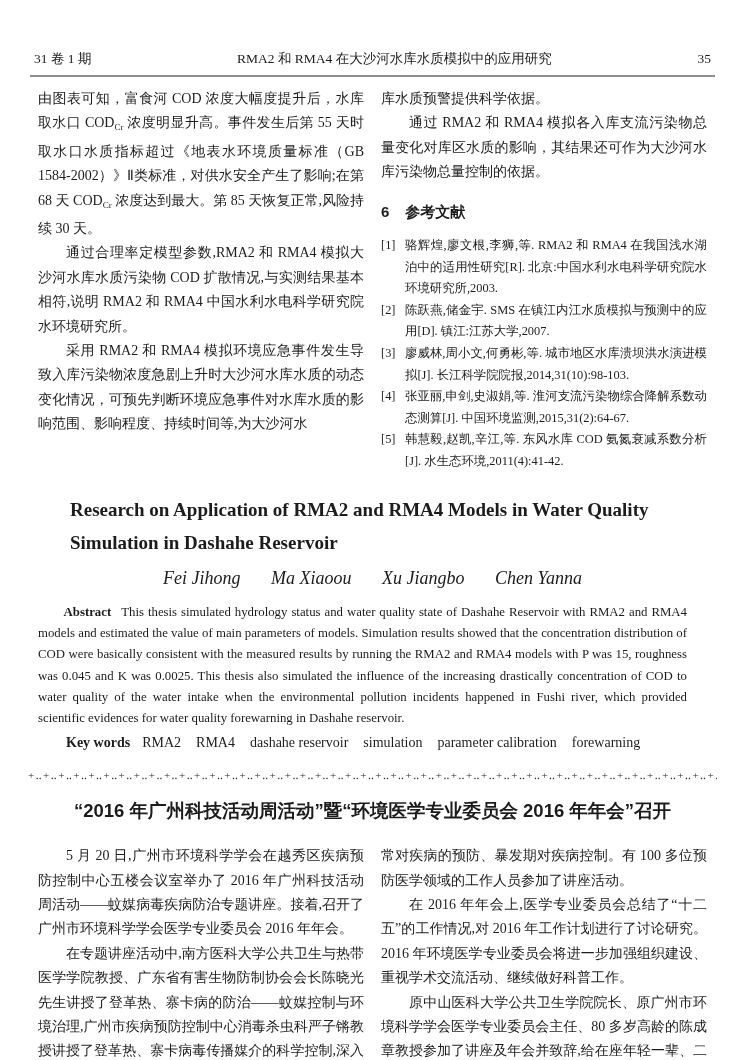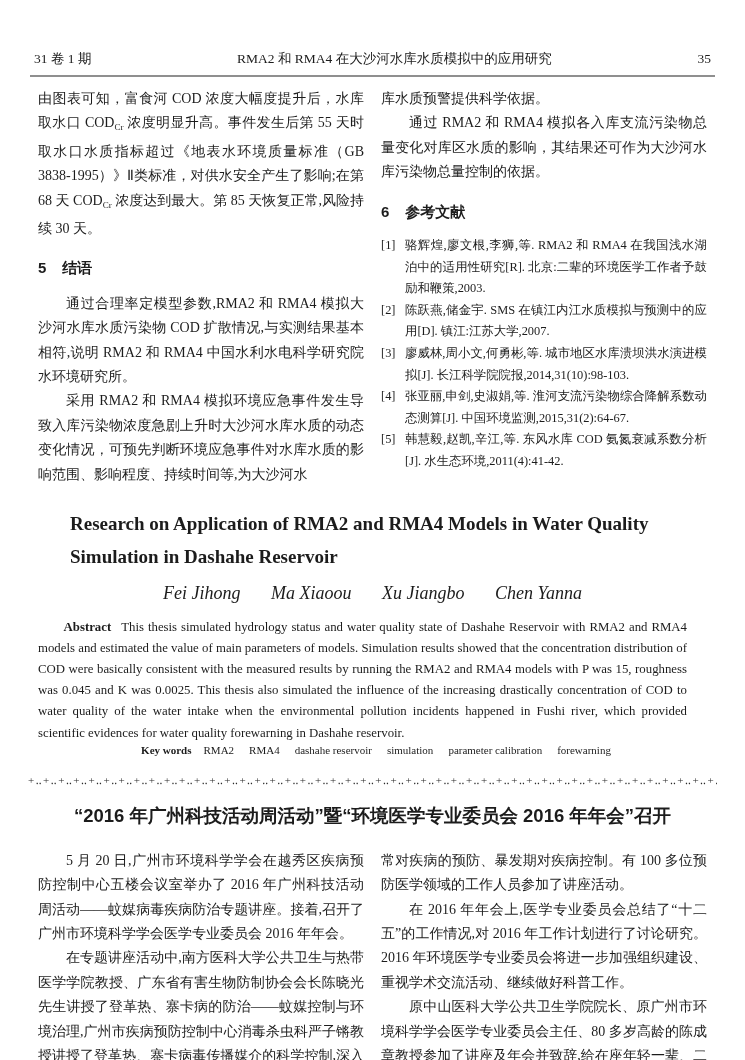--- a/index.html
+++ b/index.html
@@ -44,21 +44,21 @@
     margin:20px 70px 4px 70px;line-height:1.75;
   }
   .authors{text-align:center;font-style:italic;font-size:18px;margin:9px 0 13px 0;}
   .authors span{margin:0 13px;}
   .abstract{
     font-size:12.8px;line-height:21.2px;text-align:justify;
     margin:4px 58px 0 38px;text-indent:2em;
   }
   .abstract .lead{font-weight:bold;font-family:"Liberation Serif",serif;margin-right:10px;}
   .keywords{
-    font-size:11px;margin:0 38px 0 38px;text-indent:2em;text-align:center;
+    font-size:14px;margin:6px 38px 0 38px;text-indent:2em;
   }
   .keywords .lead{font-weight:bold;margin-right:12px;}
   .keywords .kw{margin-right:15px;}
   
   .divider{
     margin:16px 28px 8px 28px;
     font-size:11px;letter-spacing:1.5px;color:#2a2a2a;
     white-space:nowrap;overflow:hidden;text-align:center;
   }
   
@@ -77,39 +77,36 @@
   <div class="page-header">
     <span>31 卷 1 期</span>
     <span class="running-title">RMA2 和 RMA4 在大沙河水库水质模拟中的应用研究</span>
     <span>35</span>
   </div>
   <div class="header-rule"></div>
 
   <div class="two-col">
     <div class="col">
       <p>
-        <span>由图表可知，富食河 COD 浓度大幅度提升后，水库取水口 COD</span><sub class="chem">Cr</sub><span> 浓度明显升高。事件发生后第 55 天时取水口水质指标超过《地表水环境质量标准（GB 3838-1995）》Ⅱ类标准，对供水安全产生了影响;在第 68 天 COD</span><sub class="chem">Cr</sub><span> 浓度达到最大。第 85 天恢复正常,风险持续 30 天。</span>
+        <span>由图表可知，富食河 COD 浓度大幅度提升后，水库取水口 COD</span><sub class="chem">Cr</sub><span> 浓度明显升高。事件发生后第 55 天时取水口水质指标超过《地表水环境质量标准（GB 1584-2002）》Ⅱ类标准，对供水安全产生了影响;在第 68 天 COD</span><sub class="chem">Cr</sub><span> 浓度达到最大。第 85 天恢复正常,风险持续 30 天。</span>
       </p>
-      <h2 class="sec-heading">
-        <span class="sec-num">5</span><span>结语</span>
-      </h2>
       <p class="indent">通过合理率定模型参数,RMA2 和 RMA4 模拟大沙河水库水质污染物 COD 扩散情况,与实测结果基本相符,说明 RMA2 和 RMA4 中国水利水电科学研究院水环境研究所。</p>
       <p class="indent">采用 RMA2 和 RMA4 模拟环境应急事件发生导致入库污染物浓度急剧上升时大沙河水库水质的动态变化情况，可预先判断环境应急事件对水库水质的影响范围、影响程度、持续时间等,为大沙河水</p>
     </div>
 
     <div class="col">
       <p>库水质预警提供科学依据。</p>
       <p class="indent">通过 RMA2 和 RMA4 模拟各入库支流污染物总量变化对库区水质的影响，其结果还可作为大沙河水库污染物总量控制的依据。</p>
       <h2 class="sec-heading">
         <span class="sec-num">6</span><span>参考文献</span>
       </h2>
       <div class="refs">
         <div class="ref">
           <span class="ref-num">[1]</span>
-          <span class="ref-text">骆辉煌,廖文根,李狮,等. RMA2 和 RMA4 在我国浅水湖泊中的适用性研究[R]. 北京:二辈的环境医学工作者予鼓励和鞭策,2003.</span>
+          <span class="ref-text">骆辉煌,廖文根,李狮,等. RMA2 和 RMA4 在我国浅水湖泊中的适用性研究[R]. 北京:中国水利水电科学研究院水环境研究所,2003.</span>
         </div>
         <div class="ref">
           <span class="ref-num">[2]</span>
           <span class="ref-text">陈跃燕,储金宇. SMS 在镇江内江水质模拟与预测中的应用[D]. 镇江:江苏大学,2007.</span>
         </div>
         <div class="ref">
           <span class="ref-num">[3]</span>
           <span class="ref-text">廖威林,周小文,何勇彬,等. 城市地区水库溃坝洪水演进模拟[J]. 长江科学院院报,2014,31(10):98-103.</span>
         </div>
         <div class="ref">

